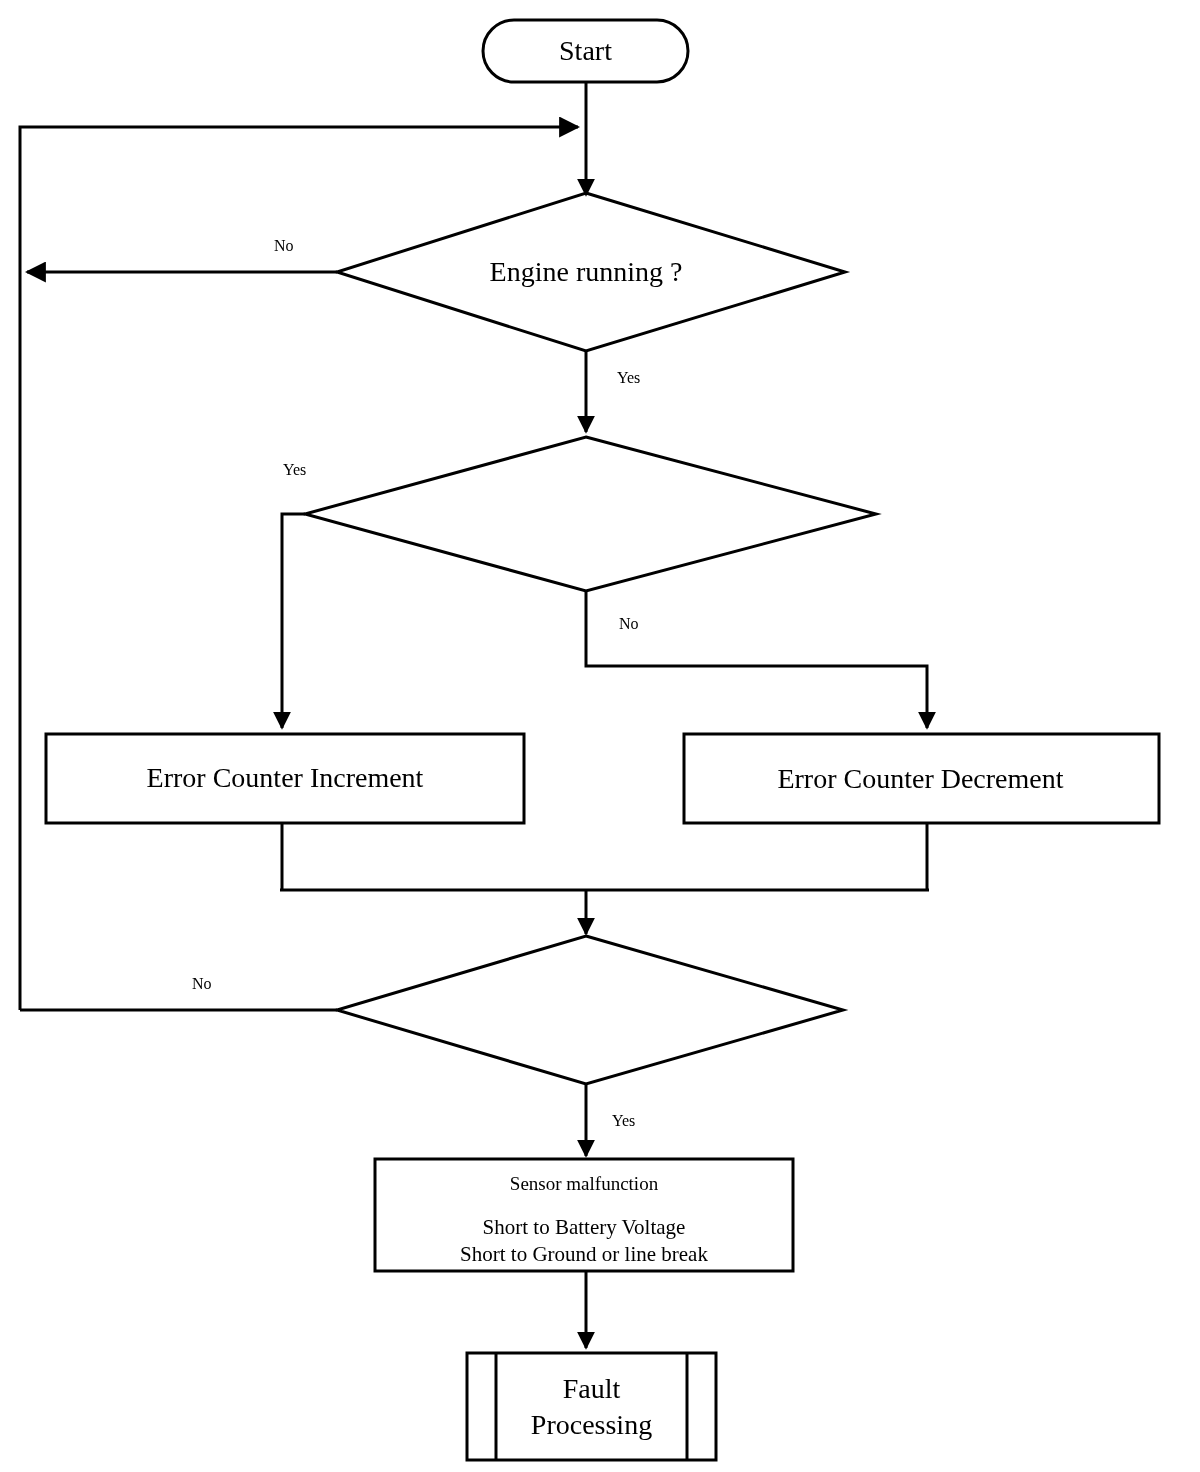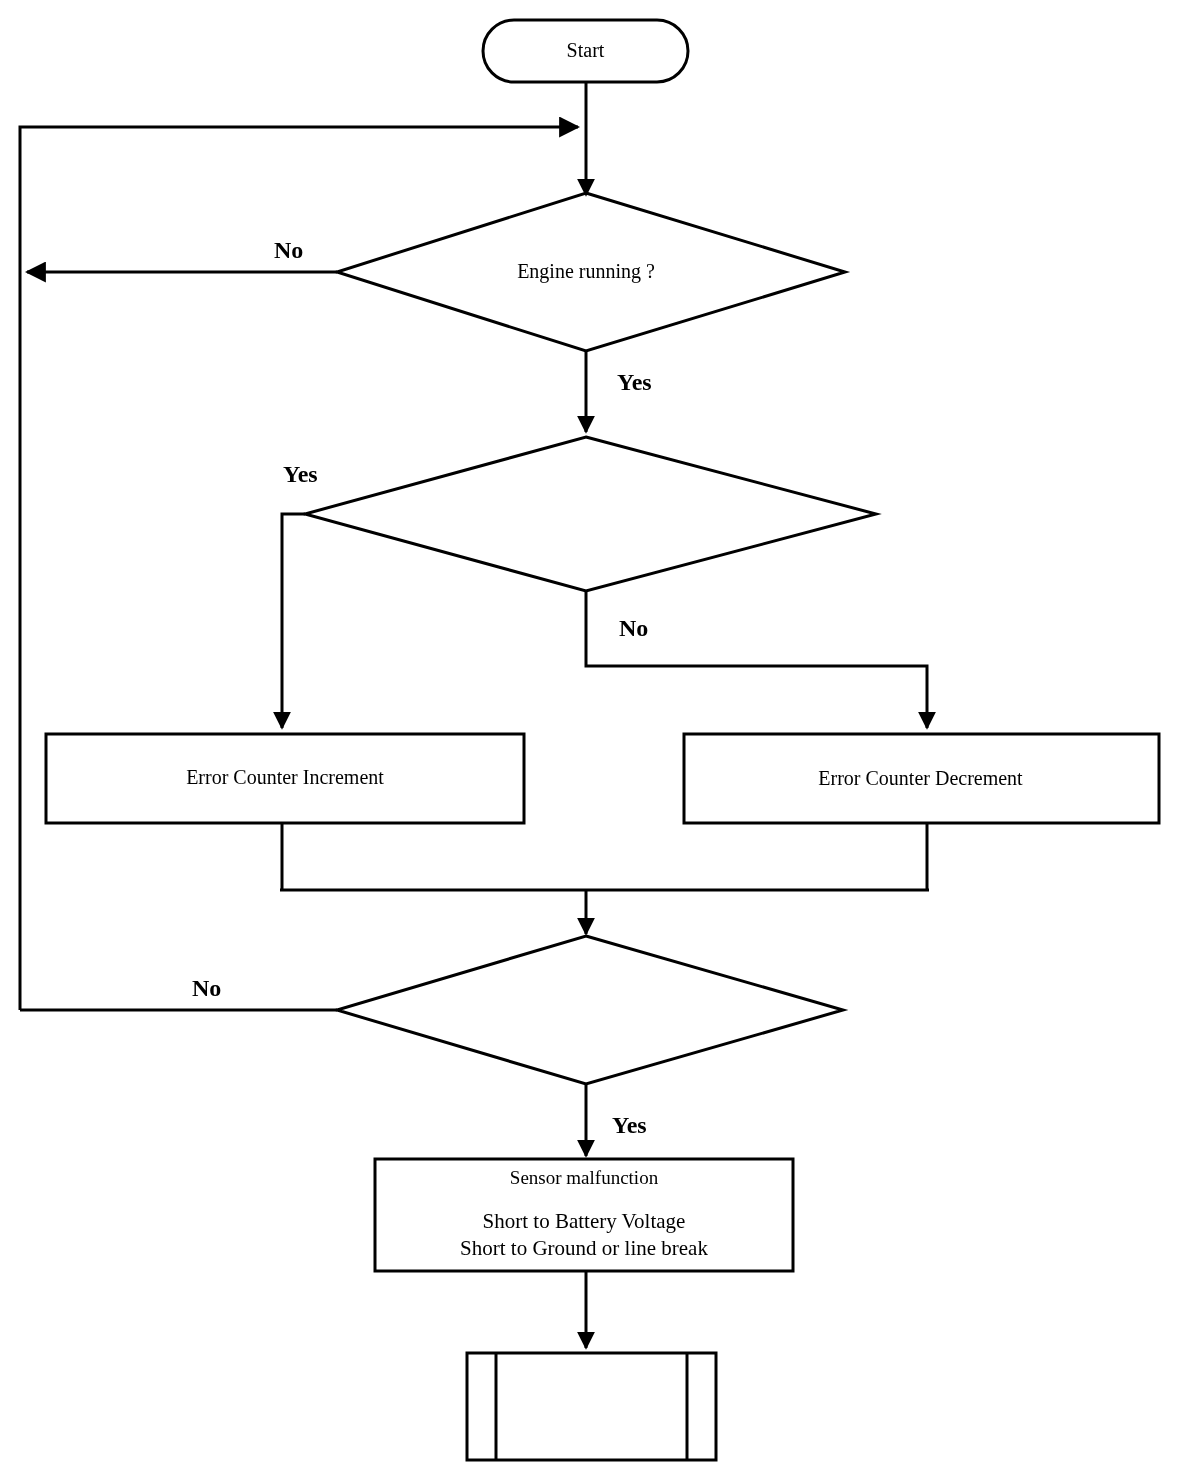--- a/index.html
+++ b/index.html
@@ -11,27 +11,26 @@
     display:flex;
     align-items:center;
     justify-content:center;
     text-align:center;
     line-height:1.28;
     pointer-events:none;
     white-space:pre-line;
   }
   .edge-label{
     position:absolute;
-    font-size:24px;
+    font-size:16px;
     line-height:1;
     white-space:nowrap;
-    font-weight:bold;
   }
   .t19{font-size:19px;}
-  .t20{font-size:20px;}
+  .t20{font-size:28px;}
   .t21{font-size:21px;}
 </style>
 </head>
 <body>
 
 <div id="stage">
 
   <svg class="layer" viewBox="0 0 1200 1472" xmlns="http://www.w3.org/2000/svg">
     <defs>
       <marker id="arrow" viewBox="0 0 10 10" refX="9" refY="5" markerWidth="6" markerHeight="6" orient="auto-start-reverse">
@@ -89,27 +88,31 @@
   <div class="node-label t20" style="left:483px;top:20px;width:205px;height:62px;">Start</div>
 
   <div class="node-label t20" style="left:430px;top:245px;width:312px;height:54px;">Engine running ?</div>
 
 
   <div class="node-label t20" style="left:46px;top:734px;width:478px;height:87px;">Error Counter Increment</div>
 
   <div class="node-label t20" style="left:684px;top:734px;width:473px;height:89px;">Error Counter Decrement</div>
 
 
-  <div class="node-label" style="left:375px;top:1159px;width:418px;height:112px;flex-direction:column;justify-content:flex-start;padding-top:7px;box-sizing:border-box;align-items:center;">
+  <div class="node-label" style="left:375px;top:1159px;width:418px;height:112px;flex-direction:column;justify-content:flex-start;padding-top:13px;box-sizing:border-box;align-items:center;">
     <span class="t19">Sensor malfunction</span>
     <span style="display:block;height:18px;"></span>
     <span class="t21">Short to Battery Voltage</span>
     <span class="t21">Short to Ground or  line break</span>
   </div>
 
+  <div class="node-label" style="left:496px;top:1353px;width:191px;height:107px;flex-direction:column;">
+    <span class="t20">Fault</span>
+    <span class="t20">Processing</span>
+  </div>
 
   <div class="edge-label" style="left:274px;top:238px;">No</div>
 
   <div class="edge-label" style="left:617px;top:370px;">Yes</div>
 
   <div class="edge-label" style="left:283px;top:462px;">Yes</div>
 
   <div class="edge-label" style="left:619px;top:616px;">No</div>
 
   <div class="edge-label" style="left:192px;top:976px;">No</div>

